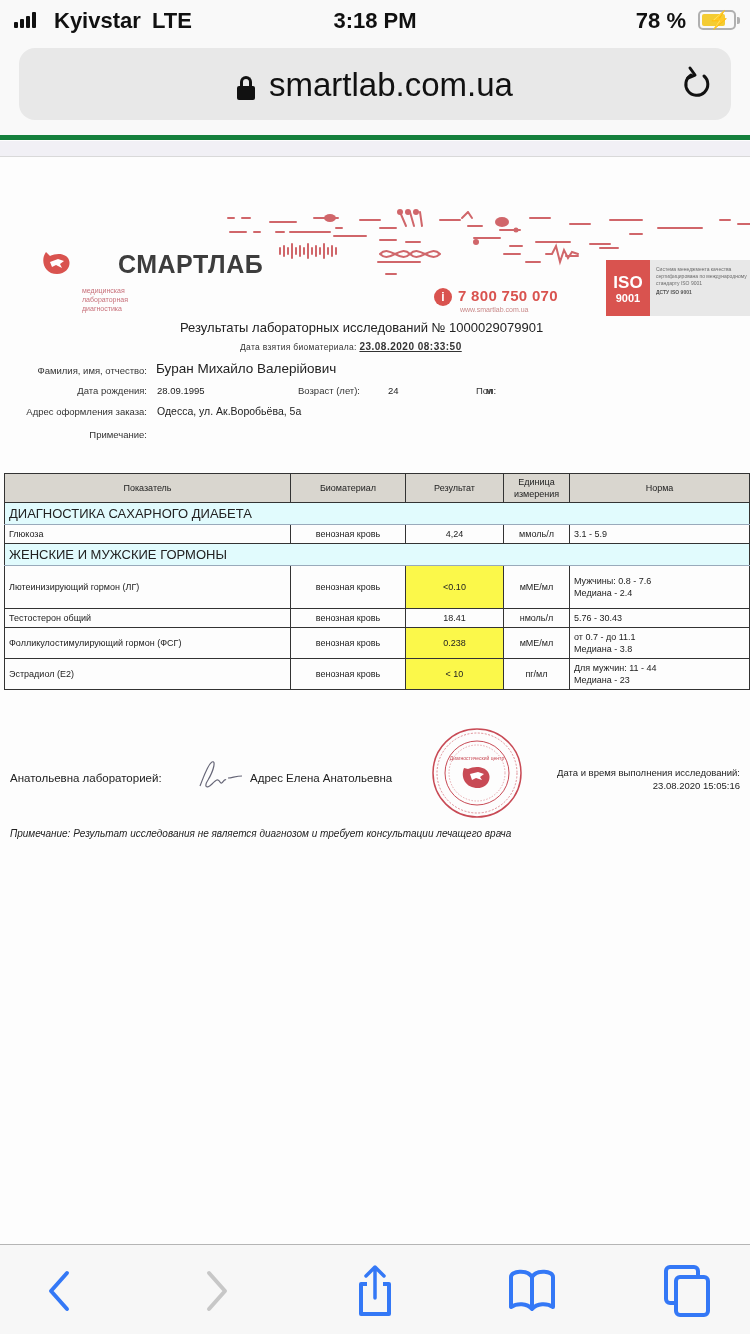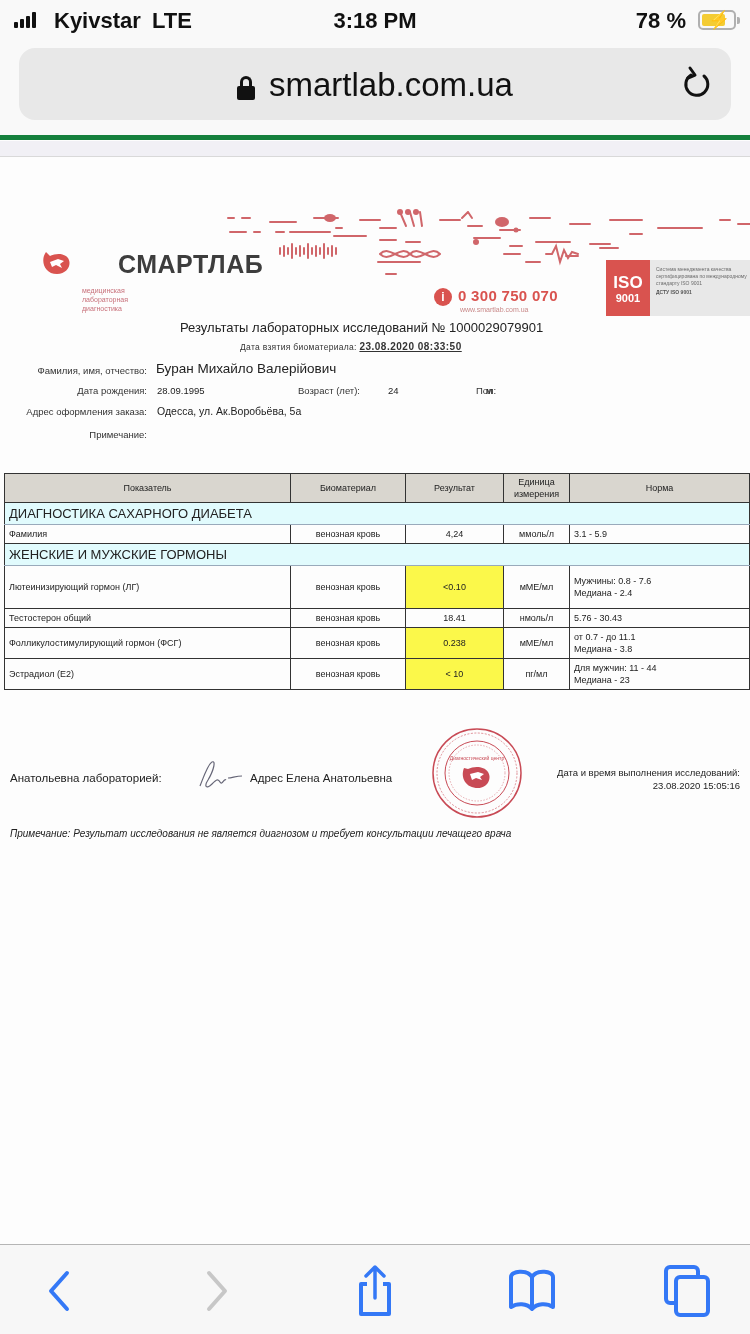--- a/index.html
+++ b/index.html
@@ -148,21 +148,21 @@
       <circle cx="306" cy="26" r="2.5"></circle>
       <circle cx="266" cy="38" r="3"></circle>
       <circle cx="190" cy="8" r="3"></circle>
         <circle cx="198" cy="8" r="3"></circle>
         <circle cx="206" cy="8" r="3"></circle>
     </g>
   </svg>
 
   <div class="contact">
     <div class="info-icon">i</div>
-    <div class="phone">0 300 750 070</div>
+    <div class="phone">7 800 750 070</div>
     <div class="site">www.smartlab.com.ua</div>
   </div>
 
   <div class="iso">
     <div class="iso-badge">
       <div class="t1">ISO</div>
       <div class="t2">9001</div>
     </div>
     <div class="iso-text">
       <span>Система менеджмента качества сертифицирована по международному стандарту ISO 9001</span>
@@ -210,21 +210,21 @@
           <span class="norm-line">измерения</span>
         </th>
         <th>Норма</th>
       </tr>
     </thead>
     <tbody id="tbody">
         <tr class="section">
           <td colspan="5">ДИАГНОСТИКА САХАРНОГО ДИАБЕТА</td>
         </tr>
         <tr class="r1">
-          <td class="">Фамилия</td>
+          <td class="">Глюкоза</td>
           <td class="c">венозная кровь</td>
           <td class="c">4,24</td>
           <td class="c">ммоль/л</td>
           <td>
             <span class="norm-line">3.1 - 5.9</span>
           </td>
         </tr>
         <tr class="section">
           <td colspan="5">ЖЕНСКИЕ И МУЖСКИЕ ГОРМОНЫ</td>
         </tr>

